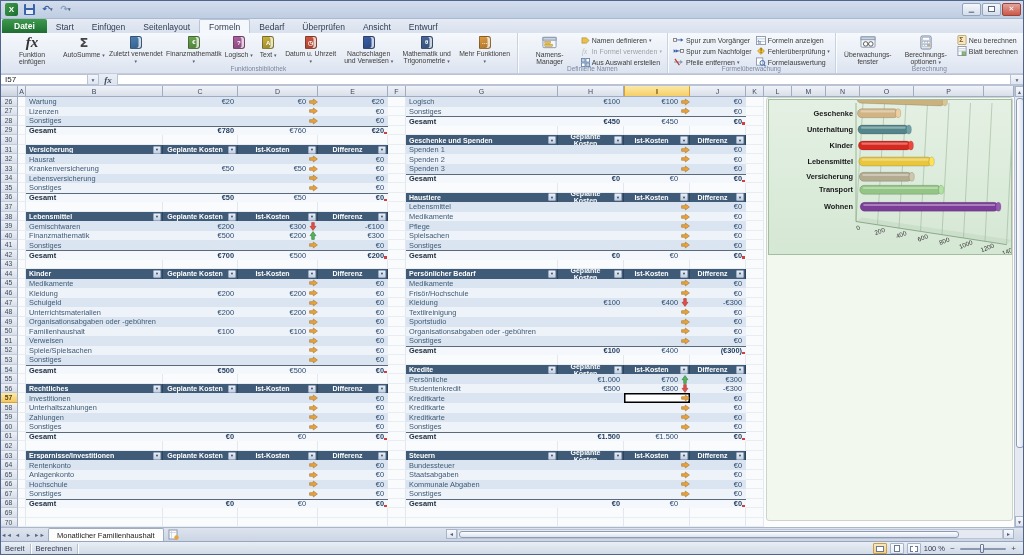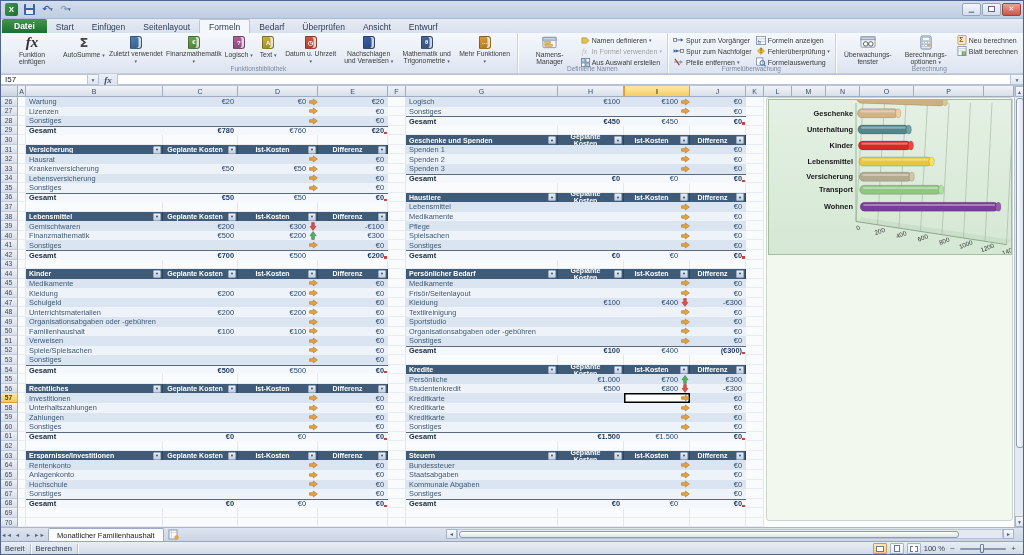--- a/index.html
+++ b/index.html
@@ -968,21 +968,21 @@
       <div class="c band1" style="width: 80px;">
         <span class="val" style="flex: 1 1 0%; display: flex; justify-content: flex-end; padding-right: 2px;">€200</span>
         <span class="awrap">
           <svg width="9" height="8" viewBox="0 0 9 8">
             <path d="M0.6 2.7 H4.3 V1 L8.4 4 L4.3 7 V5.3 H0.6 Z" fill="#e8a33d" stroke="#a8762a" stroke-width="0.6"></path>
           </svg>
         </span>
       </div>
       <div class="c val band1" style="width: 70px;">€0</div>
       <div class="c empty" style="width: 18px;"></div>
-      <div class="c lbl band1" style="width: 152px;">Frisör/Seitenlayout</div>
+      <div class="c lbl band1" style="width: 152px;">Frisör/Hochschule</div>
       <div class="c val band1" style="width: 66px;"></div>
       <div class="c band1" style="width: 66px;">
         <span class="val" style="flex: 1 1 0%; display: flex; justify-content: flex-end; padding-right: 2px;"></span>
         <span class="awrap">
           <svg width="9" height="8" viewBox="0 0 9 8">
             <path d="M0.6 2.7 H4.3 V1 L8.4 4 L4.3 7 V5.3 H0.6 Z" fill="#e8a33d" stroke="#a8762a" stroke-width="0.6"></path>
           </svg>
         </span>
       </div>
       <div class="c val band1" style="width: 56px;">€0</div>

